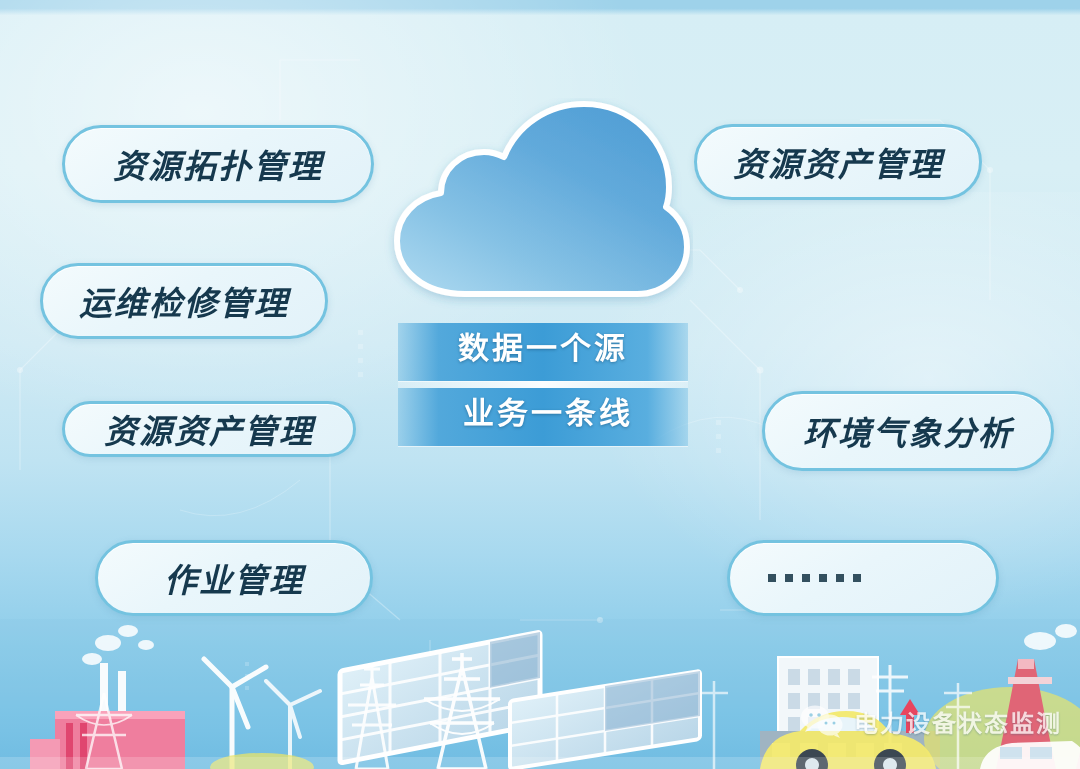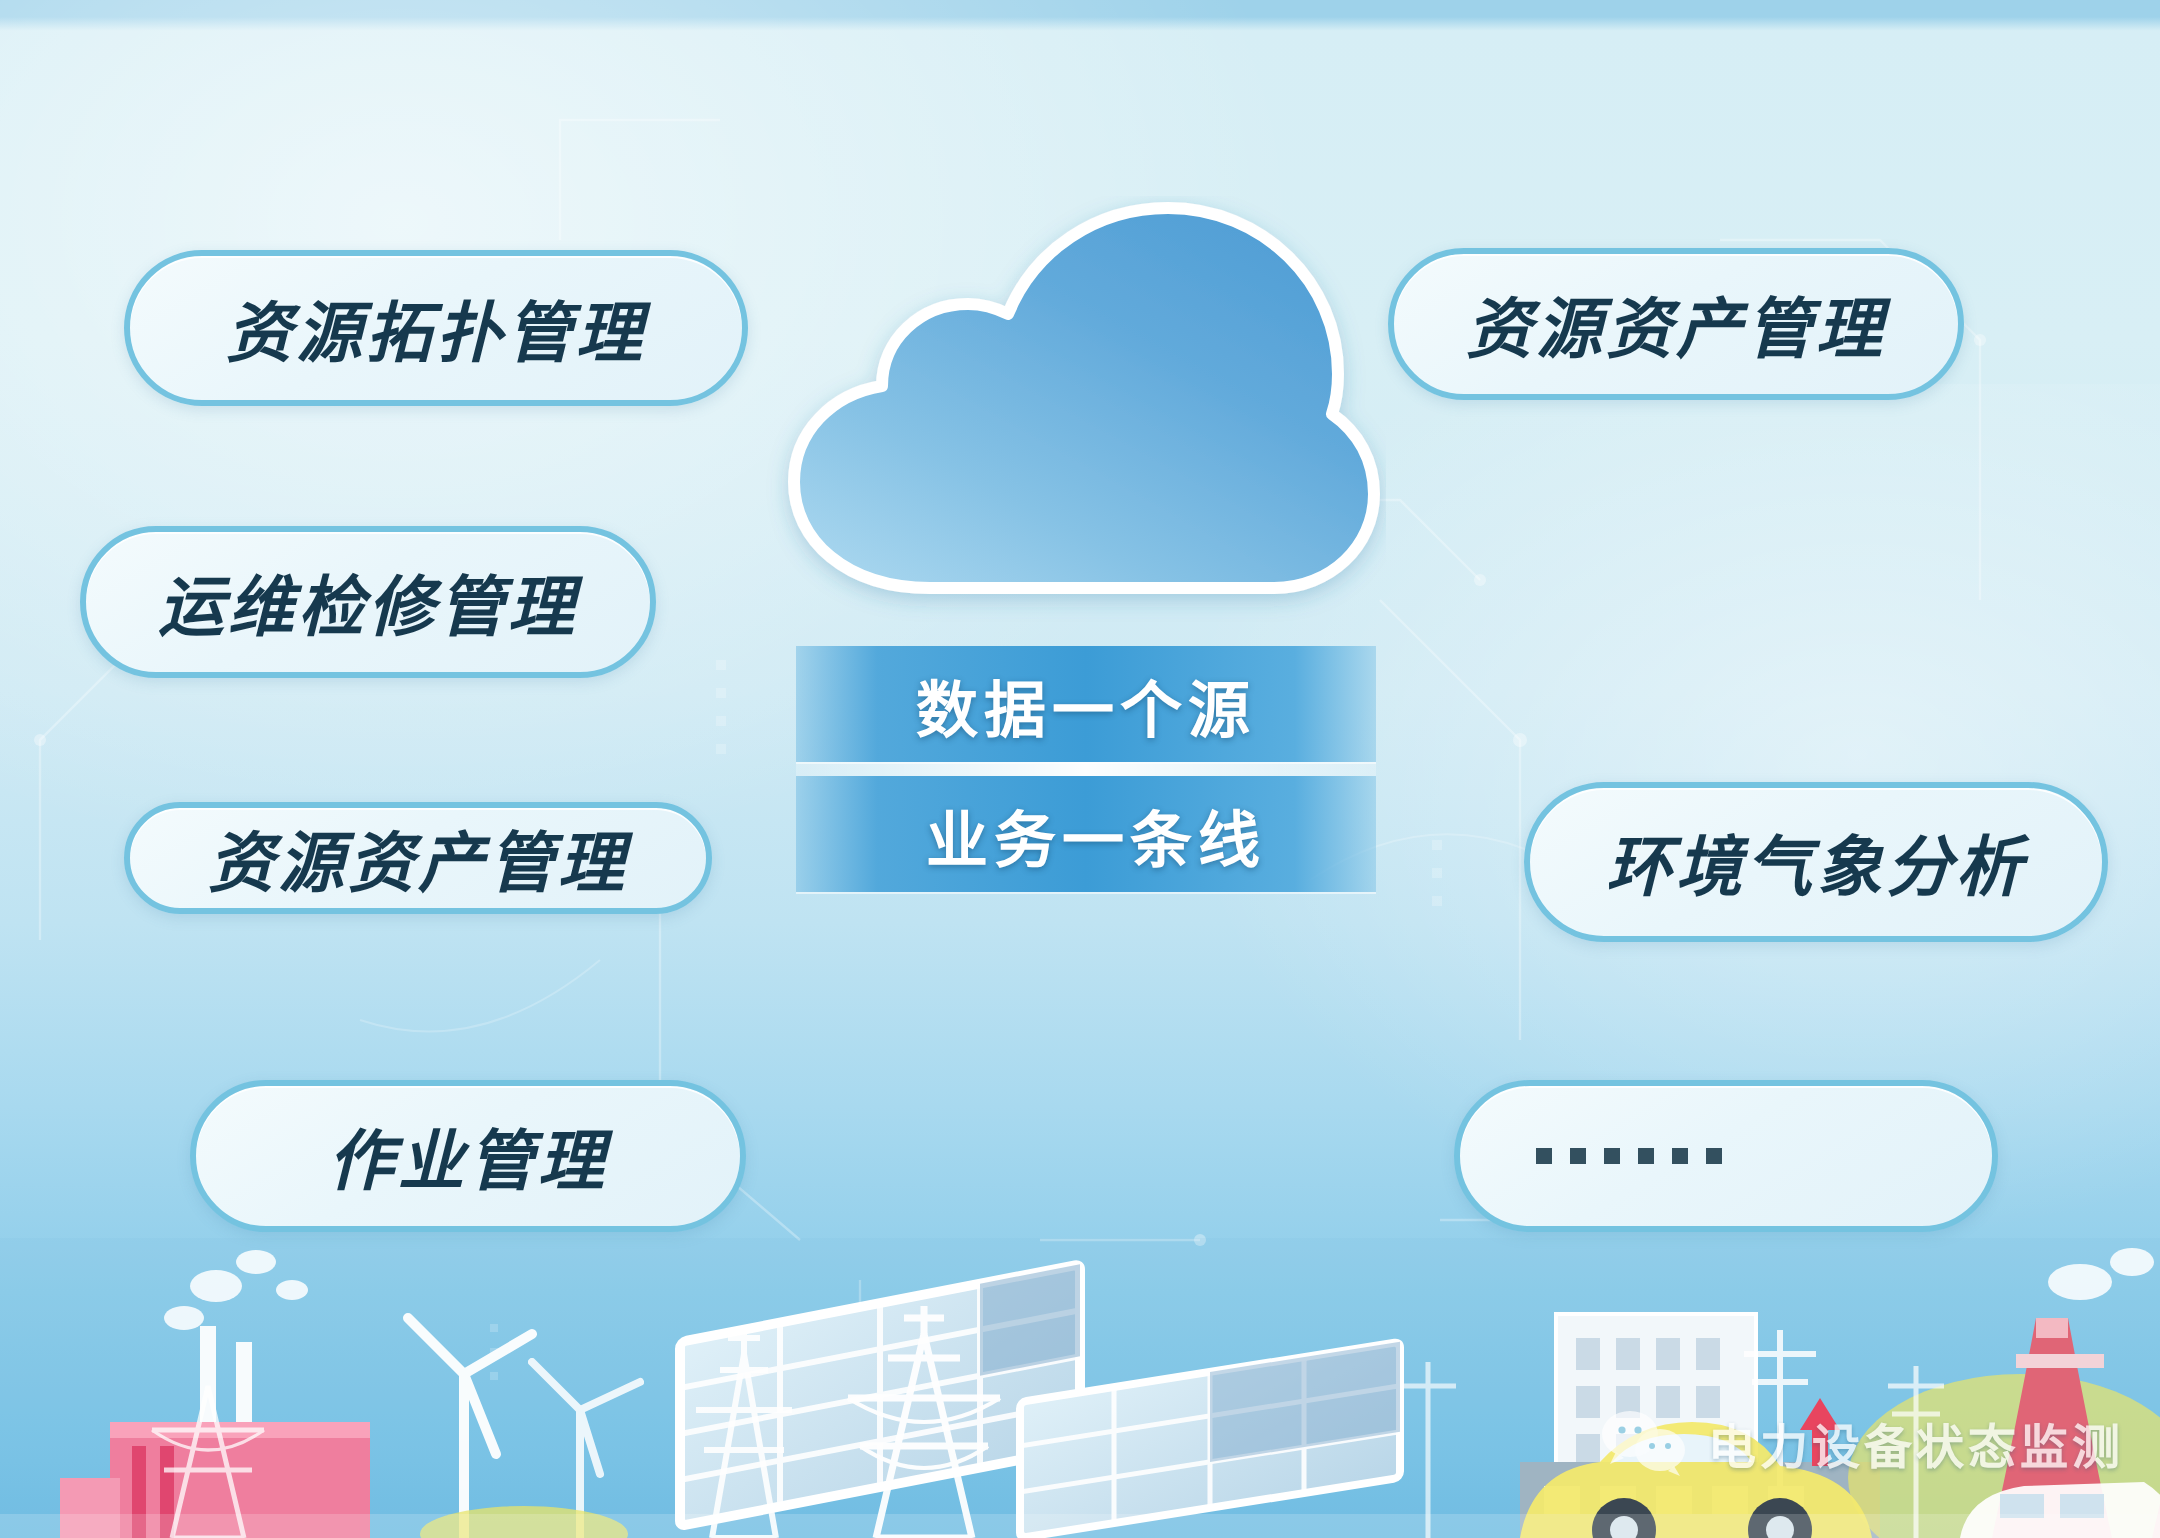--- a/index.html
+++ b/index.html
@@ -60,21 +60,21 @@
     font-size:33px;font-weight:700;letter-spacing:2px;
     white-space:nowrap;
   }
   .pill.dots{justify-content:flex-start;padding-left:38px;}
   .dots-row{display:flex;gap:9px;align-items:center;}
   .dots-row i{display:block;width:8px;height:8px;background:#33505f;}
   
   .bars{position:absolute;left:398px;top:323px;width:290px;}
   .bar{
     position:relative;height:58px;margin-bottom:7px;
-    display:flex;align-items:center;justify-content:center;
+    display:flex;align-items:flex-start;justify-content:center;
     background:
       linear-gradient(90deg,
         rgba(120,190,228,.55) 0%,
         rgba(76,165,218,.95) 14%,
         rgba(60,156,214,1) 50%,
         rgba(83,171,222,.95) 86%,
         rgba(128,195,230,.5) 100%);
     box-shadow:0 1px 0 rgba(255,255,255,.55);
     font-family:Liberation Serif, serif;
   }

